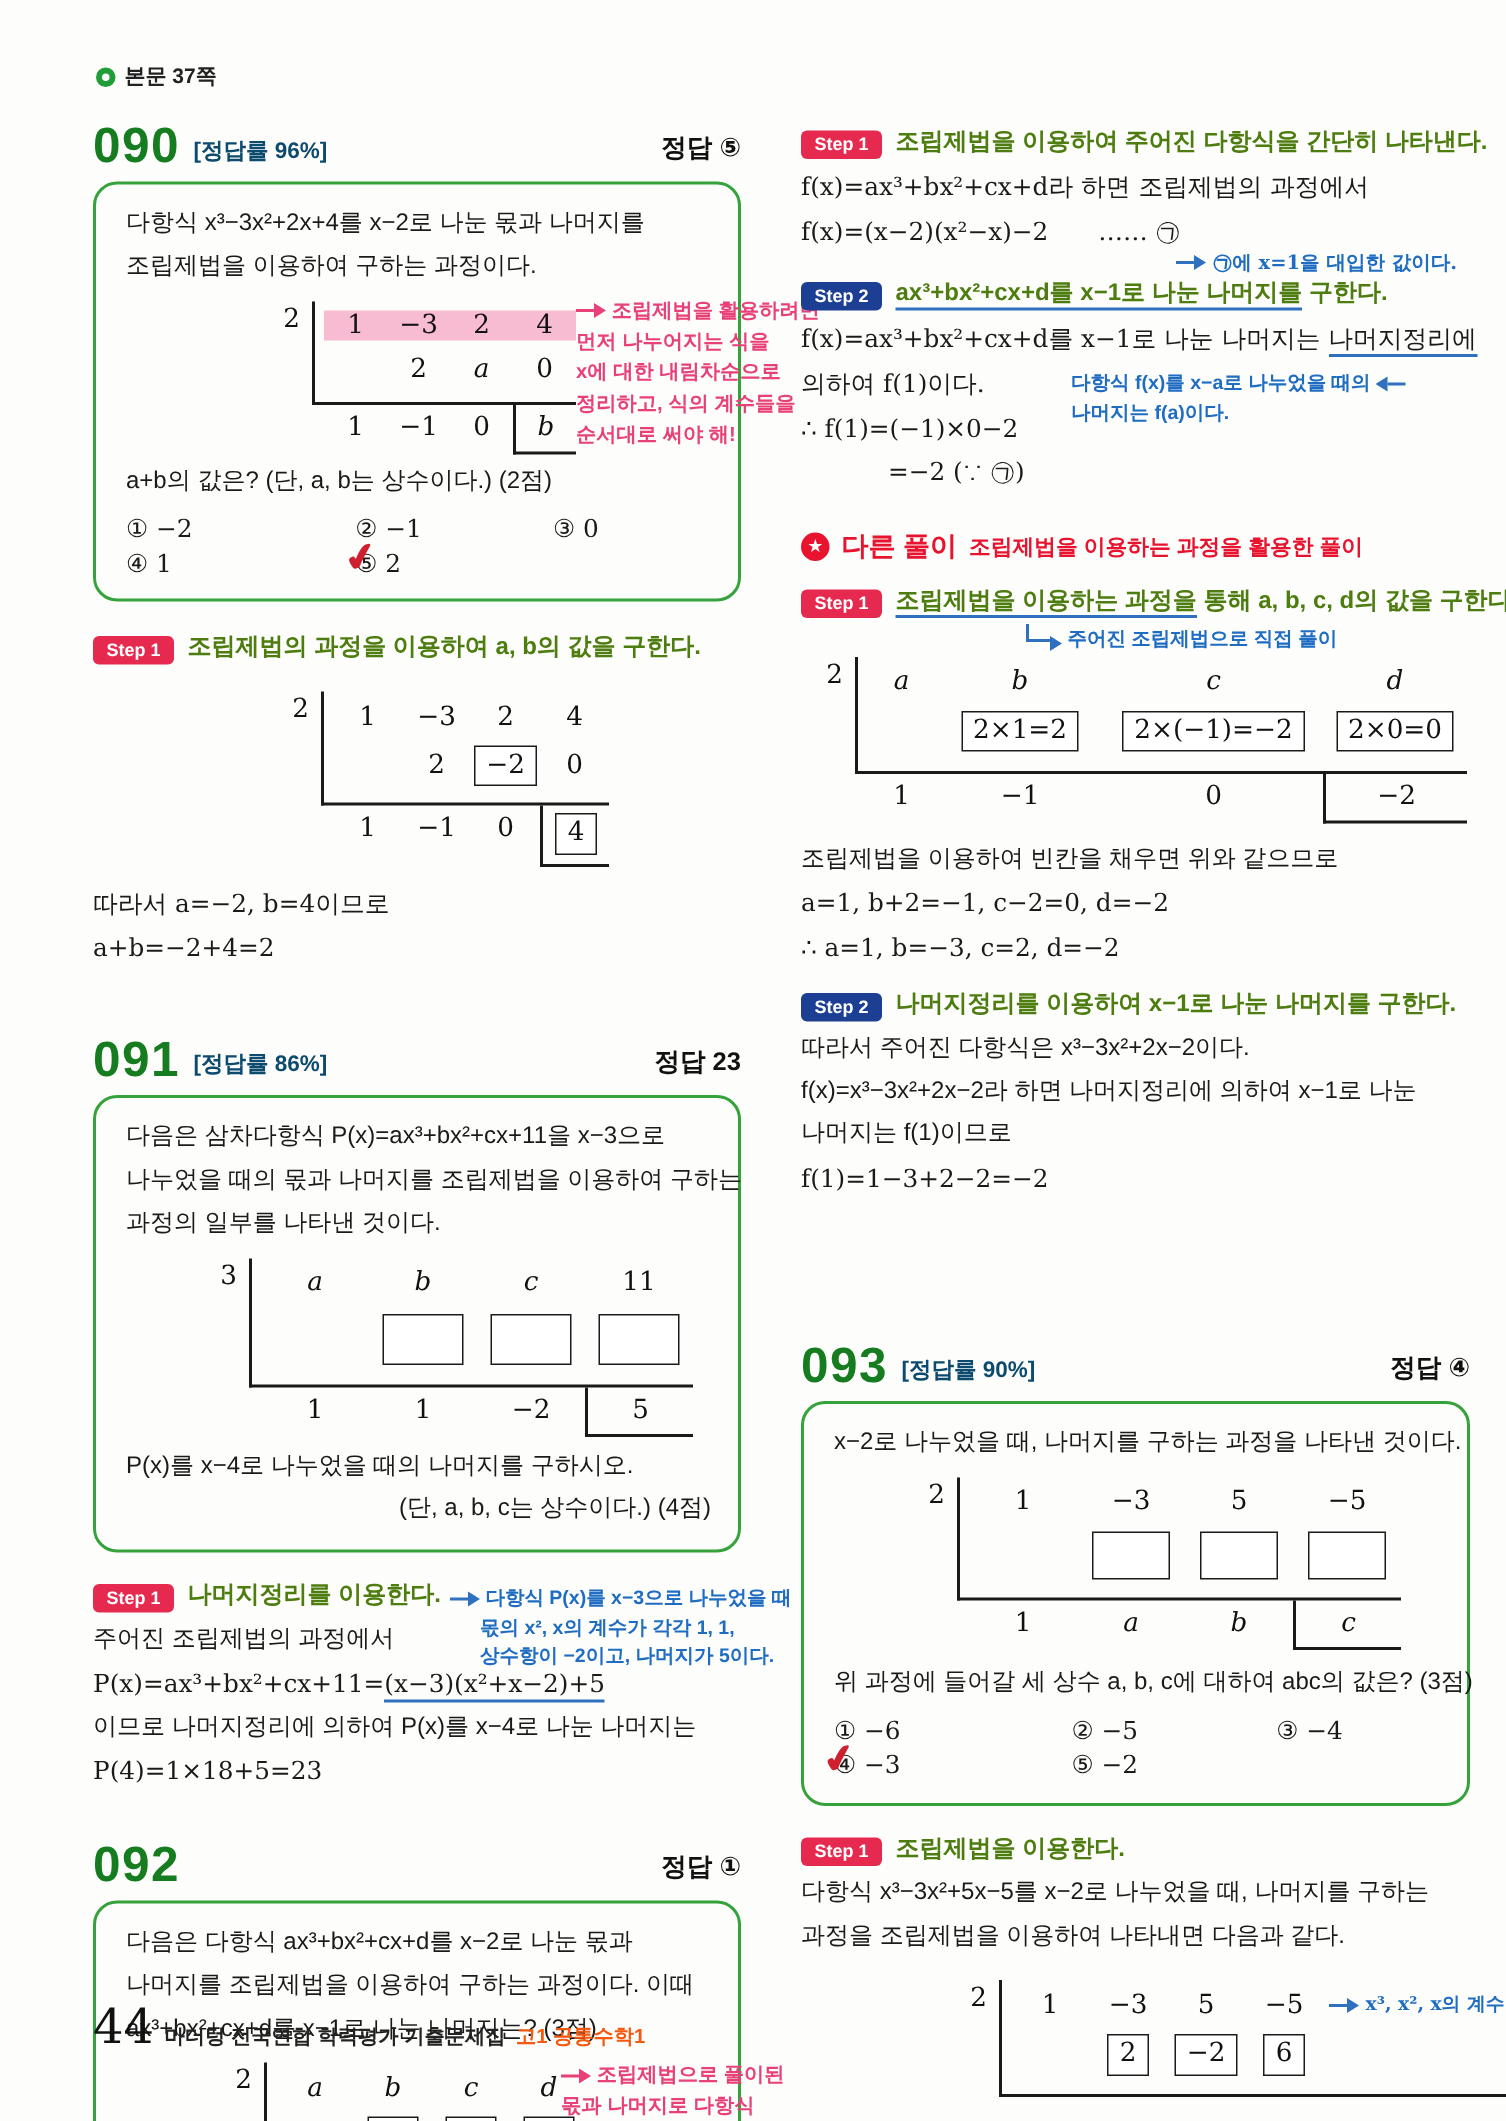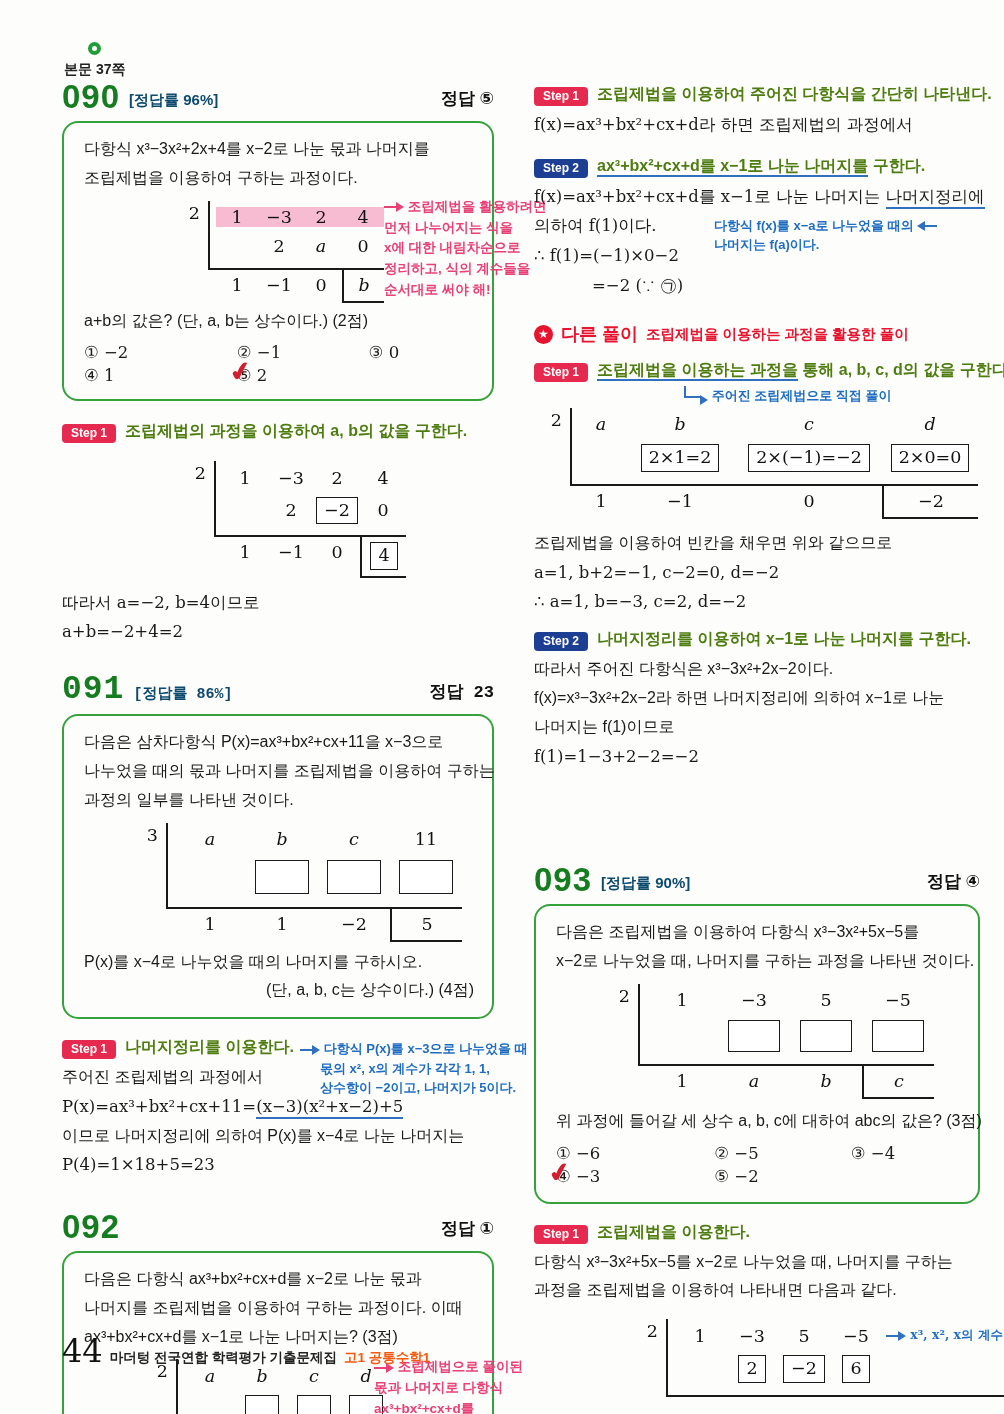--- a/index.html
+++ b/index.html
@@ -2,21 +2,21 @@
 <html><head>
 <meta charset="utf-8">
 <style>
   * { margin:0; padding:0; box-sizing:border-box; }
   html,body { background:#ffffff; }
   .page { position:relative; width:1004px; height:1414px; background:#fdfdfb;
           font-family:"Liberation Sans","DejaVu Sans",sans-serif; color:#1a1a1a; overflow:hidden; }
 
   
   .refmark { position:absolute; left:64px; top:42px; display:flex; align-items:center; gap:6px;
-             font-size:14px; font-weight:bold; color:#222;flex-direction:column; }
+             font-size:14px; font-weight:bold; color:#222; }
   .refmark .dot { width:13px; height:13px; border:4px solid #1f9e38; border-radius:50%; background:#fff; }
 
   .col { position:absolute; top:80px; }
   .col-left  { left:62px;  width:432px; }
   .col-right { left:534px; width:446px; }
 
   
   .phead { display:flex; align-items:flex-end; margin-bottom:8px; }
   .pnum  { font-size:33px; font-weight:800; color:#157c20; letter-spacing:1px; line-height:1; }
   .rate  { font-size:15px; font-weight:700; color:#0c4a6e; margin-left:9px; padding-bottom:3px; }
@@ -181,21 +181,21 @@
           <div class="scell">1</div>
           <div class="scell">−1</div>
           <div class="scell">0</div>
           <div class="scell rem"><span class="vbox">4</span></div>
         </div>
       </div>
     </div>
     <div class="mline">따라서 a=−2, b=4이므로</div>
     <div class="mline">a+b=−2+4=2</div>
 
-    <div class="phead" style="margin-top:26px;font-family:Liberation Mono, monospace;">
+    <div class="phead" style="margin-top:42px;">
       <span class="pnum">091</span>
       <span class="rate">[정답률 86%]</span>
       <span class="ans">정답 23</span>
     </div>
 
     <div class="gbox">
       <div class="kline">다음은 삼차다항식 P(x)=ax³+bx²+cx+11을 x−3으로</div>
       <div class="kline">나누었을 때의 몫과 나머지를 조립제법을 이용하여 구하는</div>
       <div class="kline">과정의 일부를 나타낸 것이다.</div>
       <div class="synth t72" style="margin:8px 0 6px 60px;">
@@ -287,20 +287,28 @@
     </div>
   </div>
 
   <div class="col col-right">
 
     <div class="steprow" style="margin-top:4px;">
       <span class="badge">Step 1</span>
       <span class="steptext">조립제법을 이용하여 주어진 다항식을 간단히 나타낸다.</span>
     </div>
     <div class="mline">f(x)=ax³+bx²+cx+d라 하면 조립제법의 과정에서</div>
+    <div class="mline" style="position:relative;">
+      <span>f(x)=(x−2)(x²−x)−2</span>
+      <span style="margin-left:28px;">…… ㉠</span>
+      <span class="bnote" style="position:absolute; left:250px; top:26px;">
+        <span class="hline b"></span><span class="tri b"></span>
+        <span>㉠에 x=1을 대입한 값이다.</span>
+      </span>
+    </div>
     <div class="steprow" style="margin-top:16px;">
       <span class="badge blue">Step 2</span>
       <span class="steptext"><span class="bu">ax³+bx²+cx+d를 x−1로 나눈 나머지를</span><span> 구한다.</span></span>
     </div>
     <div style="position:relative;">
       <div class="mline"><span>f(x)=ax³+bx²+cx+d를 x−1로 나눈 나머지는 </span><span class="bu">나머지정리에</span></div>
       <div class="mline">의하여 f(1)이다.</div>
       <div class="bnote" style="position:absolute; left:180px; top:34px;">
         <span>다항식 f(x)를 x−a로 나누었을 때의</span> <span class="tri b" style="transform:rotate(180deg);"></span><span class="hline b"></span><br>
         <span>나머지는 f(a)이다.</span>
@@ -359,21 +367,20 @@
     <div class="kline">나머지는 f(1)이므로</div>
     <div class="mline">f(1)=1−3+2−2=−2</div>
 
     <div class="phead" style="margin-top:92px;">
       <span class="pnum">093</span>
       <span class="rate">[정답률 90%]</span>
       <span class="ans">정답 ④</span>
     </div>
 
     <div class="gbox" style="padding-bottom:16px;">
-      <div class="kline">다음은 조립제법을 이용하여 다항식 x³−3x²+5x−5를</div>
       <div class="kline">x−2로 나누었을 때, 나머지를 구하는 과정을 나타낸 것이다.</div>
       <div class="synth t72" style="margin:8px 0 8px 60px;">
         <div class="sd">2</div>
         <div>
           <div class="smain">
             <div class="srow">
               <div class="scell">1</div>
               <div class="scell">−3</div>
               <div class="scell">5</div>
               <div class="scell">−5</div>

